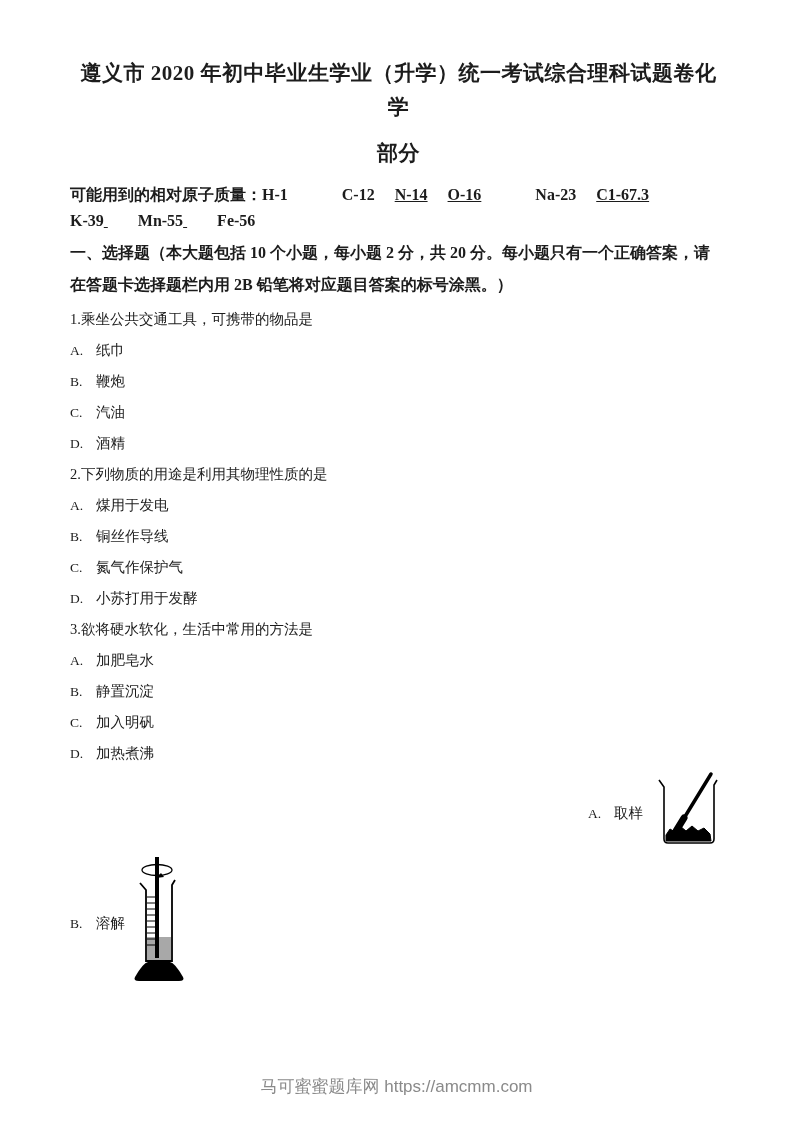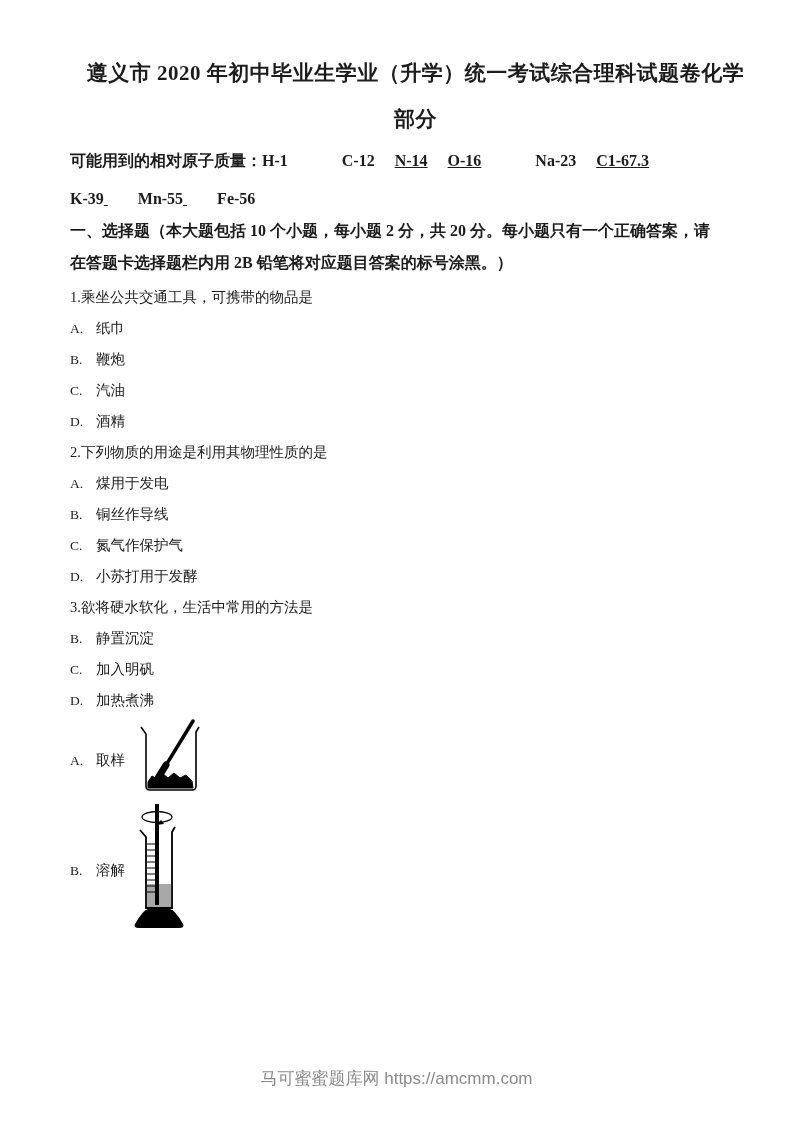--- a/index.html
+++ b/index.html
@@ -5,56 +5,56 @@
   html, body { margin: 0; padding: 0; background: #ffffff; }
   .page {
     position: relative;
     width: 793px;
     height: 1122px;
     background: #ffffff;
     overflow: hidden;
     font-family: "Liberation Serif", "DejaVu Serif", serif;
     color: #1c1c1c;
   }
-  .content { padding: 56px 32px 0 70px; }
+  .content { padding: 56px 66px 0 70px; }
 
   .doc-title {
     text-align: center;
     font-weight: bold;
     font-size: 21px;
     line-height: 34px;
     letter-spacing: 0.5px;
   }
   .doc-title-2 { margin-top: 12px; }
 
   .bold-line { font-weight: bold; font-size: 16px; line-height: 26px; }
   .atomic-row-1 { margin-top: 12px; }
-  .atomic-row-2 { margin-top: 12px; text-decoration: underline; }
+  .atomic-row-2 { margin-top: 0; text-decoration: underline; }
   .atomic-item { display: inline-block; text-align: center; }
   .gap-lg { margin-left: 50px; }
   .gap-md { margin-left: 16px; text-decoration: underline; }
   .gap-k  { margin-left: 30px; }
 
   .section-line { margin-top: 6px; }
 
   .tline { font-size: 14.5px; line-height: 31px; }
   .q-first { margin-top: 6px; }
   .opt-label { display: inline-block; width: 26px; font-size: 13.5px; }
 
   .fig-row { display: flex; align-items: center; }
-  .fig-row-a { margin-top: 2px; height: 84px; }
+  .fig-row-a { margin-top: 2px; height: 84px; justify-content: flex-end; }
   .fig-row-b { margin-top: 4px; height: 128px; }
   .fig-label { font-size: 14.5px; }
   .fig-svg-a { margin-left: 10px; }
   .fig-svg-b { margin-left: 6px; }
 
   .footer {
     position: absolute;
     left: 0;
-    bottom: 32px;
+    bottom: 24px;
     width: 100%;
     text-align: center;
     font-family: "Liberation Sans", "DejaVu Sans", sans-serif;
     font-size: 17px;
     color: #8a8a8a;
   }
 </style>
 </head>
 <body>
 
@@ -87,20 +87,21 @@
     <div class="tline"><span class="opt-label">C.</span><span>汽油</span></div>
     <div class="tline"><span class="opt-label">D.</span><span>酒精</span></div>
 
     <div class="tline"><span>2.</span><span>下列物质的用途是利用其物理性质的是</span></div>
     <div class="tline"><span class="opt-label">A.</span><span>煤用于发电</span></div>
     <div class="tline"><span class="opt-label">B.</span><span>铜丝作导线</span></div>
     <div class="tline"><span class="opt-label">C.</span><span>氮气作保护气</span></div>
     <div class="tline"><span class="opt-label">D.</span><span>小苏打用于发酵</span></div>
 
     <div class="tline"><span>3.</span><span>欲将硬水软化，生活中常用的方法是</span></div>
+    <div class="tline"><span class="opt-label">A.</span><span>加肥皂水</span></div>
     <div class="tline"><span class="opt-label">B.</span><span>静置沉淀</span></div>
     <div class="tline"><span class="opt-label">C.</span><span>加入明矾</span></div>
     <div class="tline"><span class="opt-label">D.</span><span>加热煮沸</span></div>
 
 
     <div class="fig-row fig-row-a">
       <span class="fig-label"><span class="opt-label">A.</span><span>取样</span></span>
       <span class="fig-svg-a">
         <svg width="74" height="80" viewBox="0 0 74 80">
 

